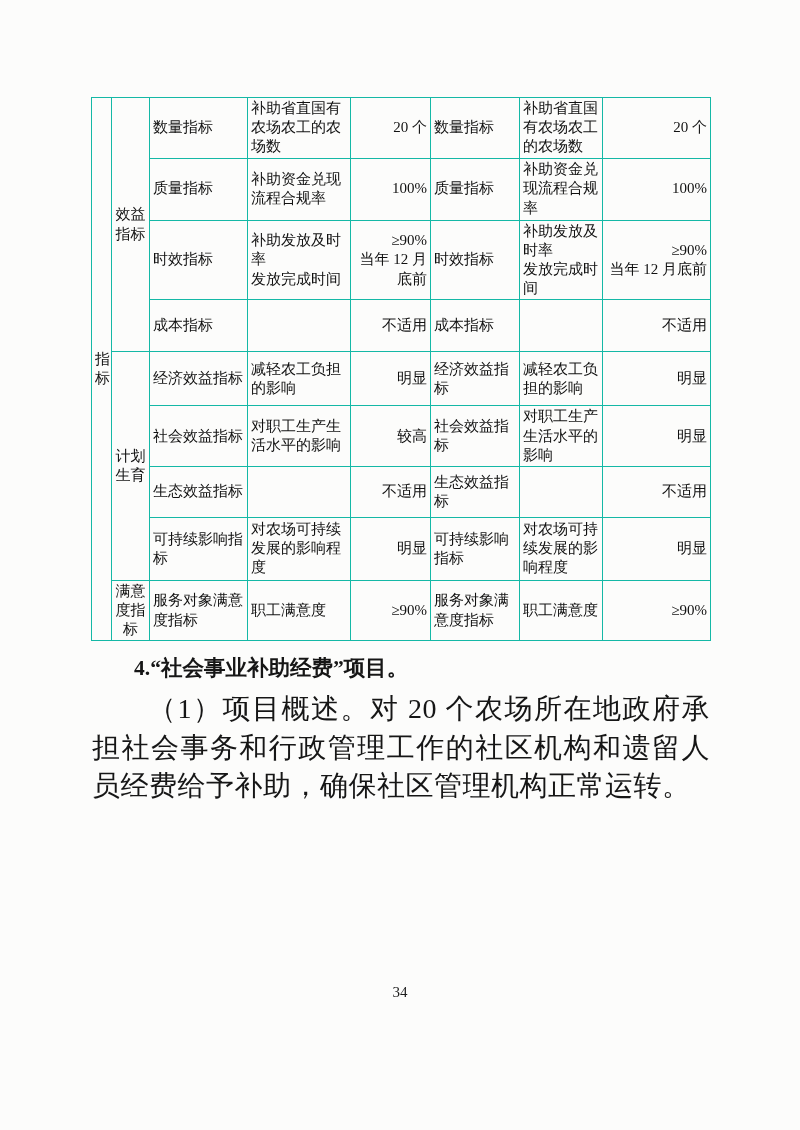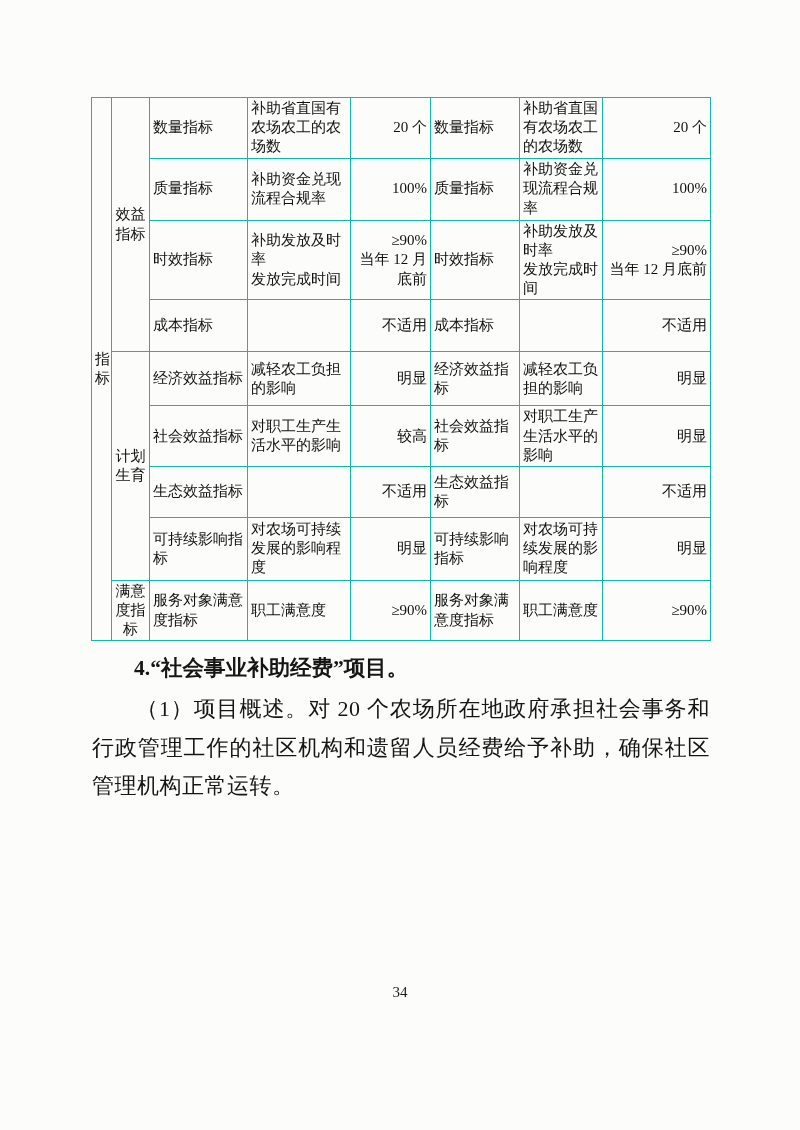--- a/index.html
+++ b/index.html
@@ -36,21 +36,21 @@
     position:absolute;left:92px;top:642px;width:618px;
   }
   .content h3{
     margin:8px 0 4px 0;
     font-size:21.5px;font-weight:bold;
     text-indent:42px;
     line-height:36px;
   }
   .content p{
     margin:0;
-    font-size:22px;
+    font-size:28px;
     line-height:38.5px;
     text-align:justify;
     text-indent:2em;
     letter-spacing:0.5px;
   }
   .page-number{
     position:absolute;left:0;top:984px;width:100%;
     text-align:center;font-size:15px;color:#1c1c1c;
   }
 </style>

